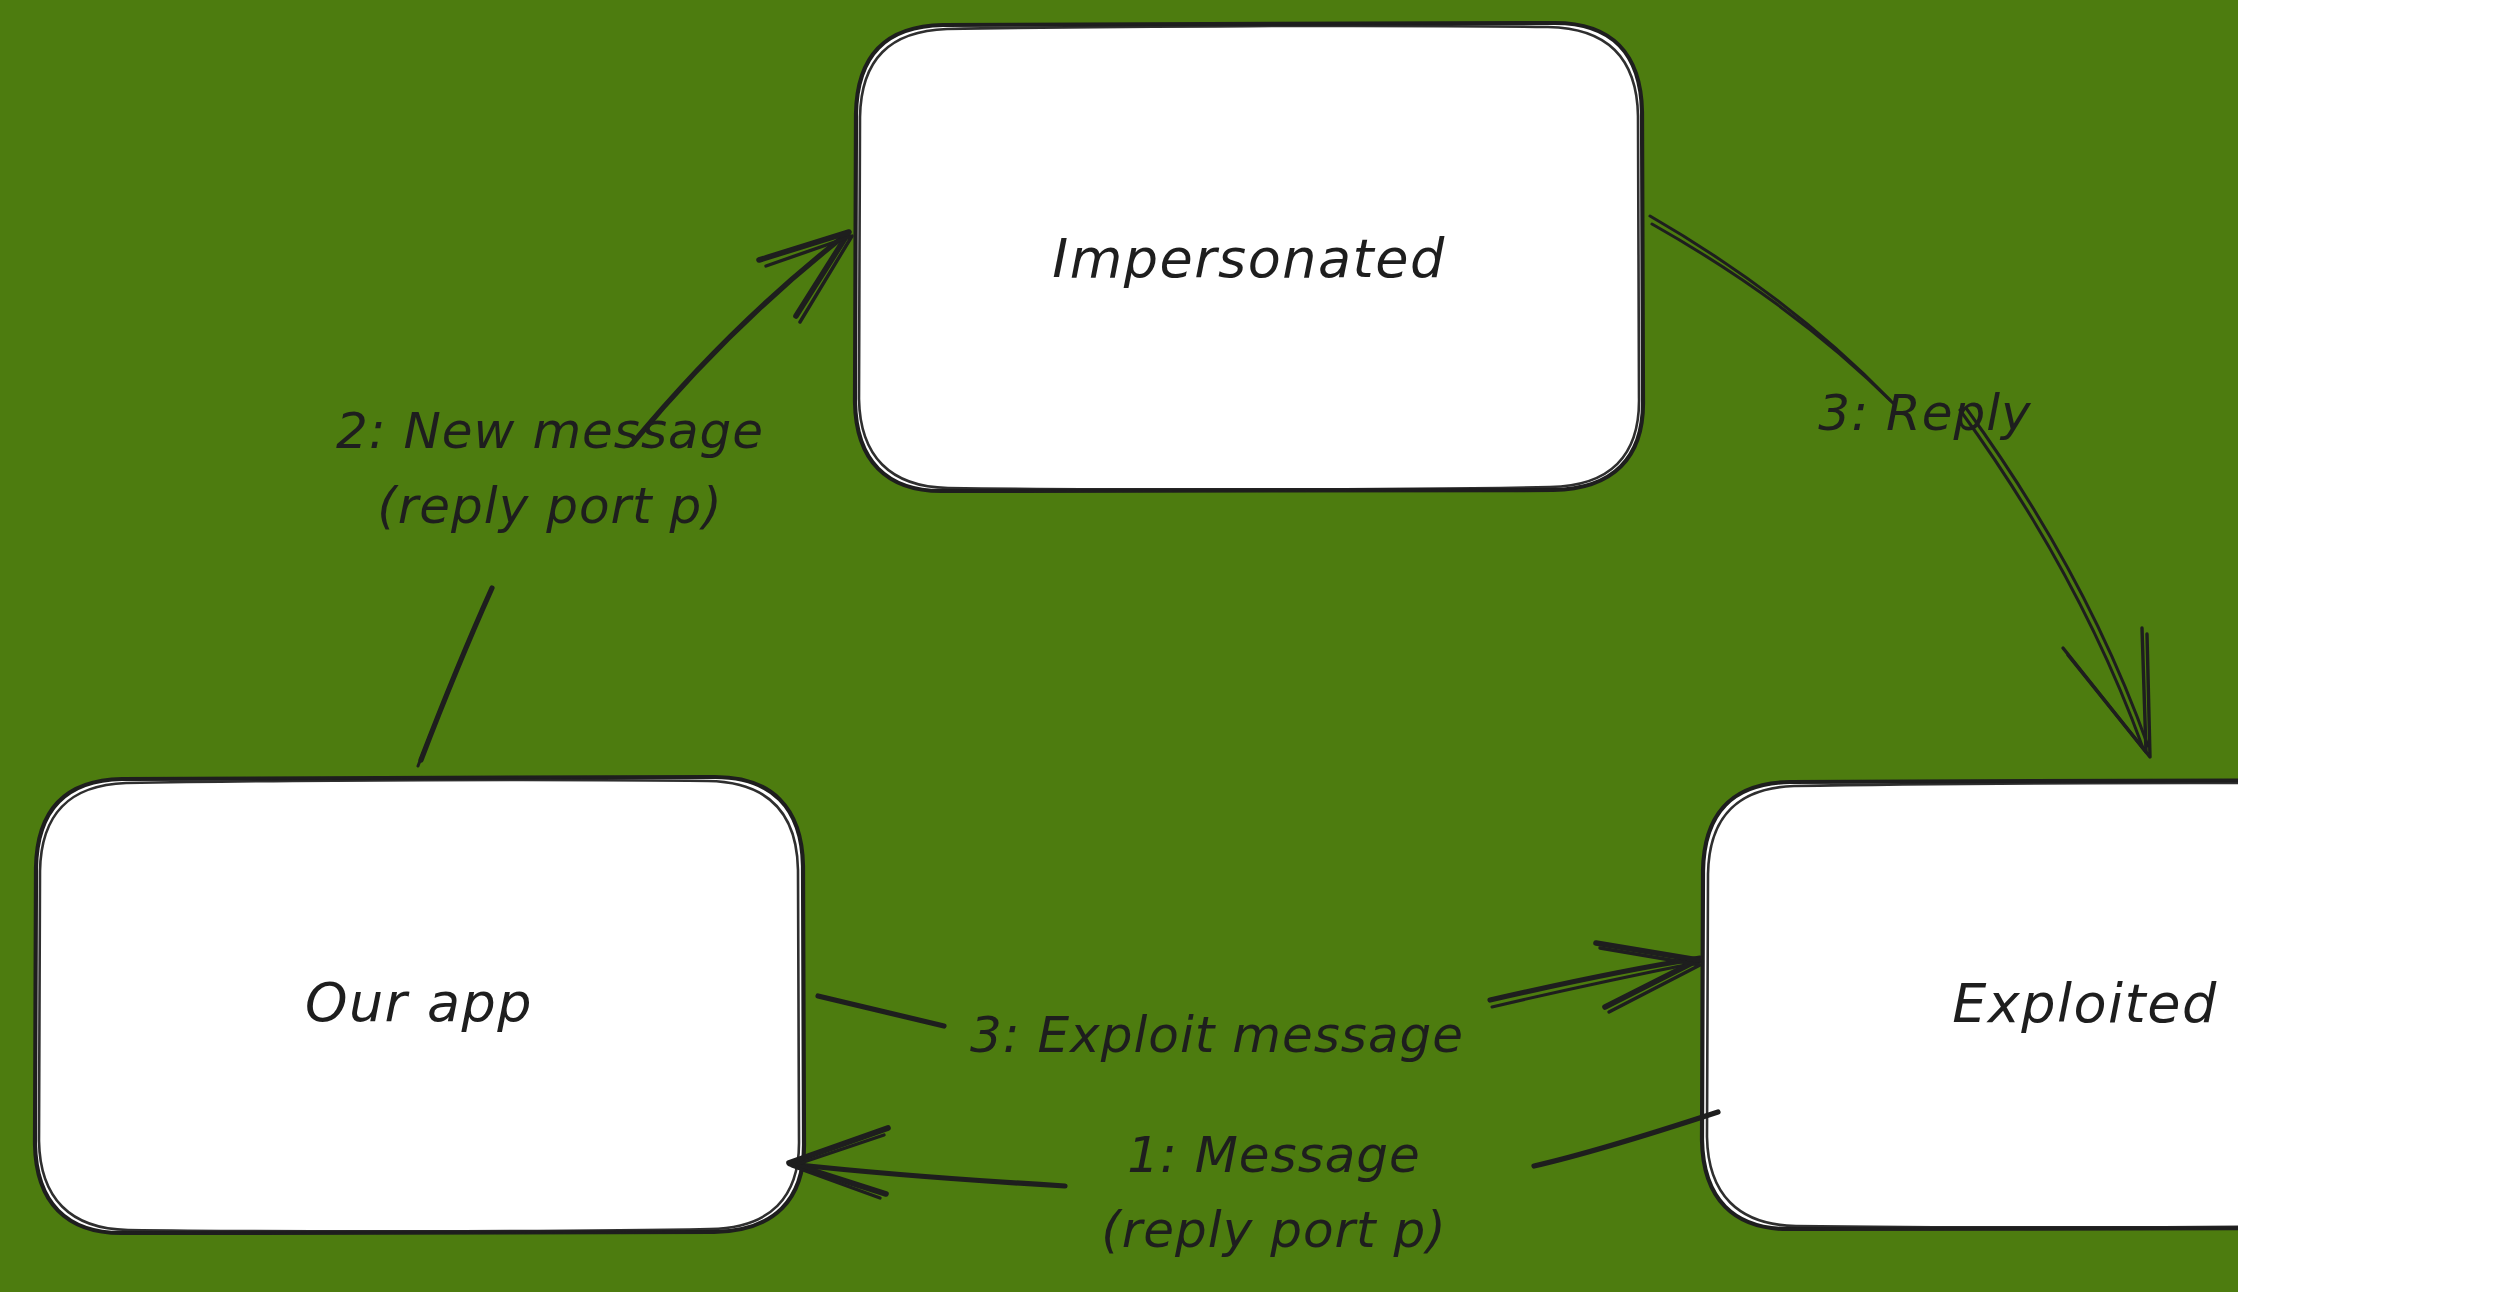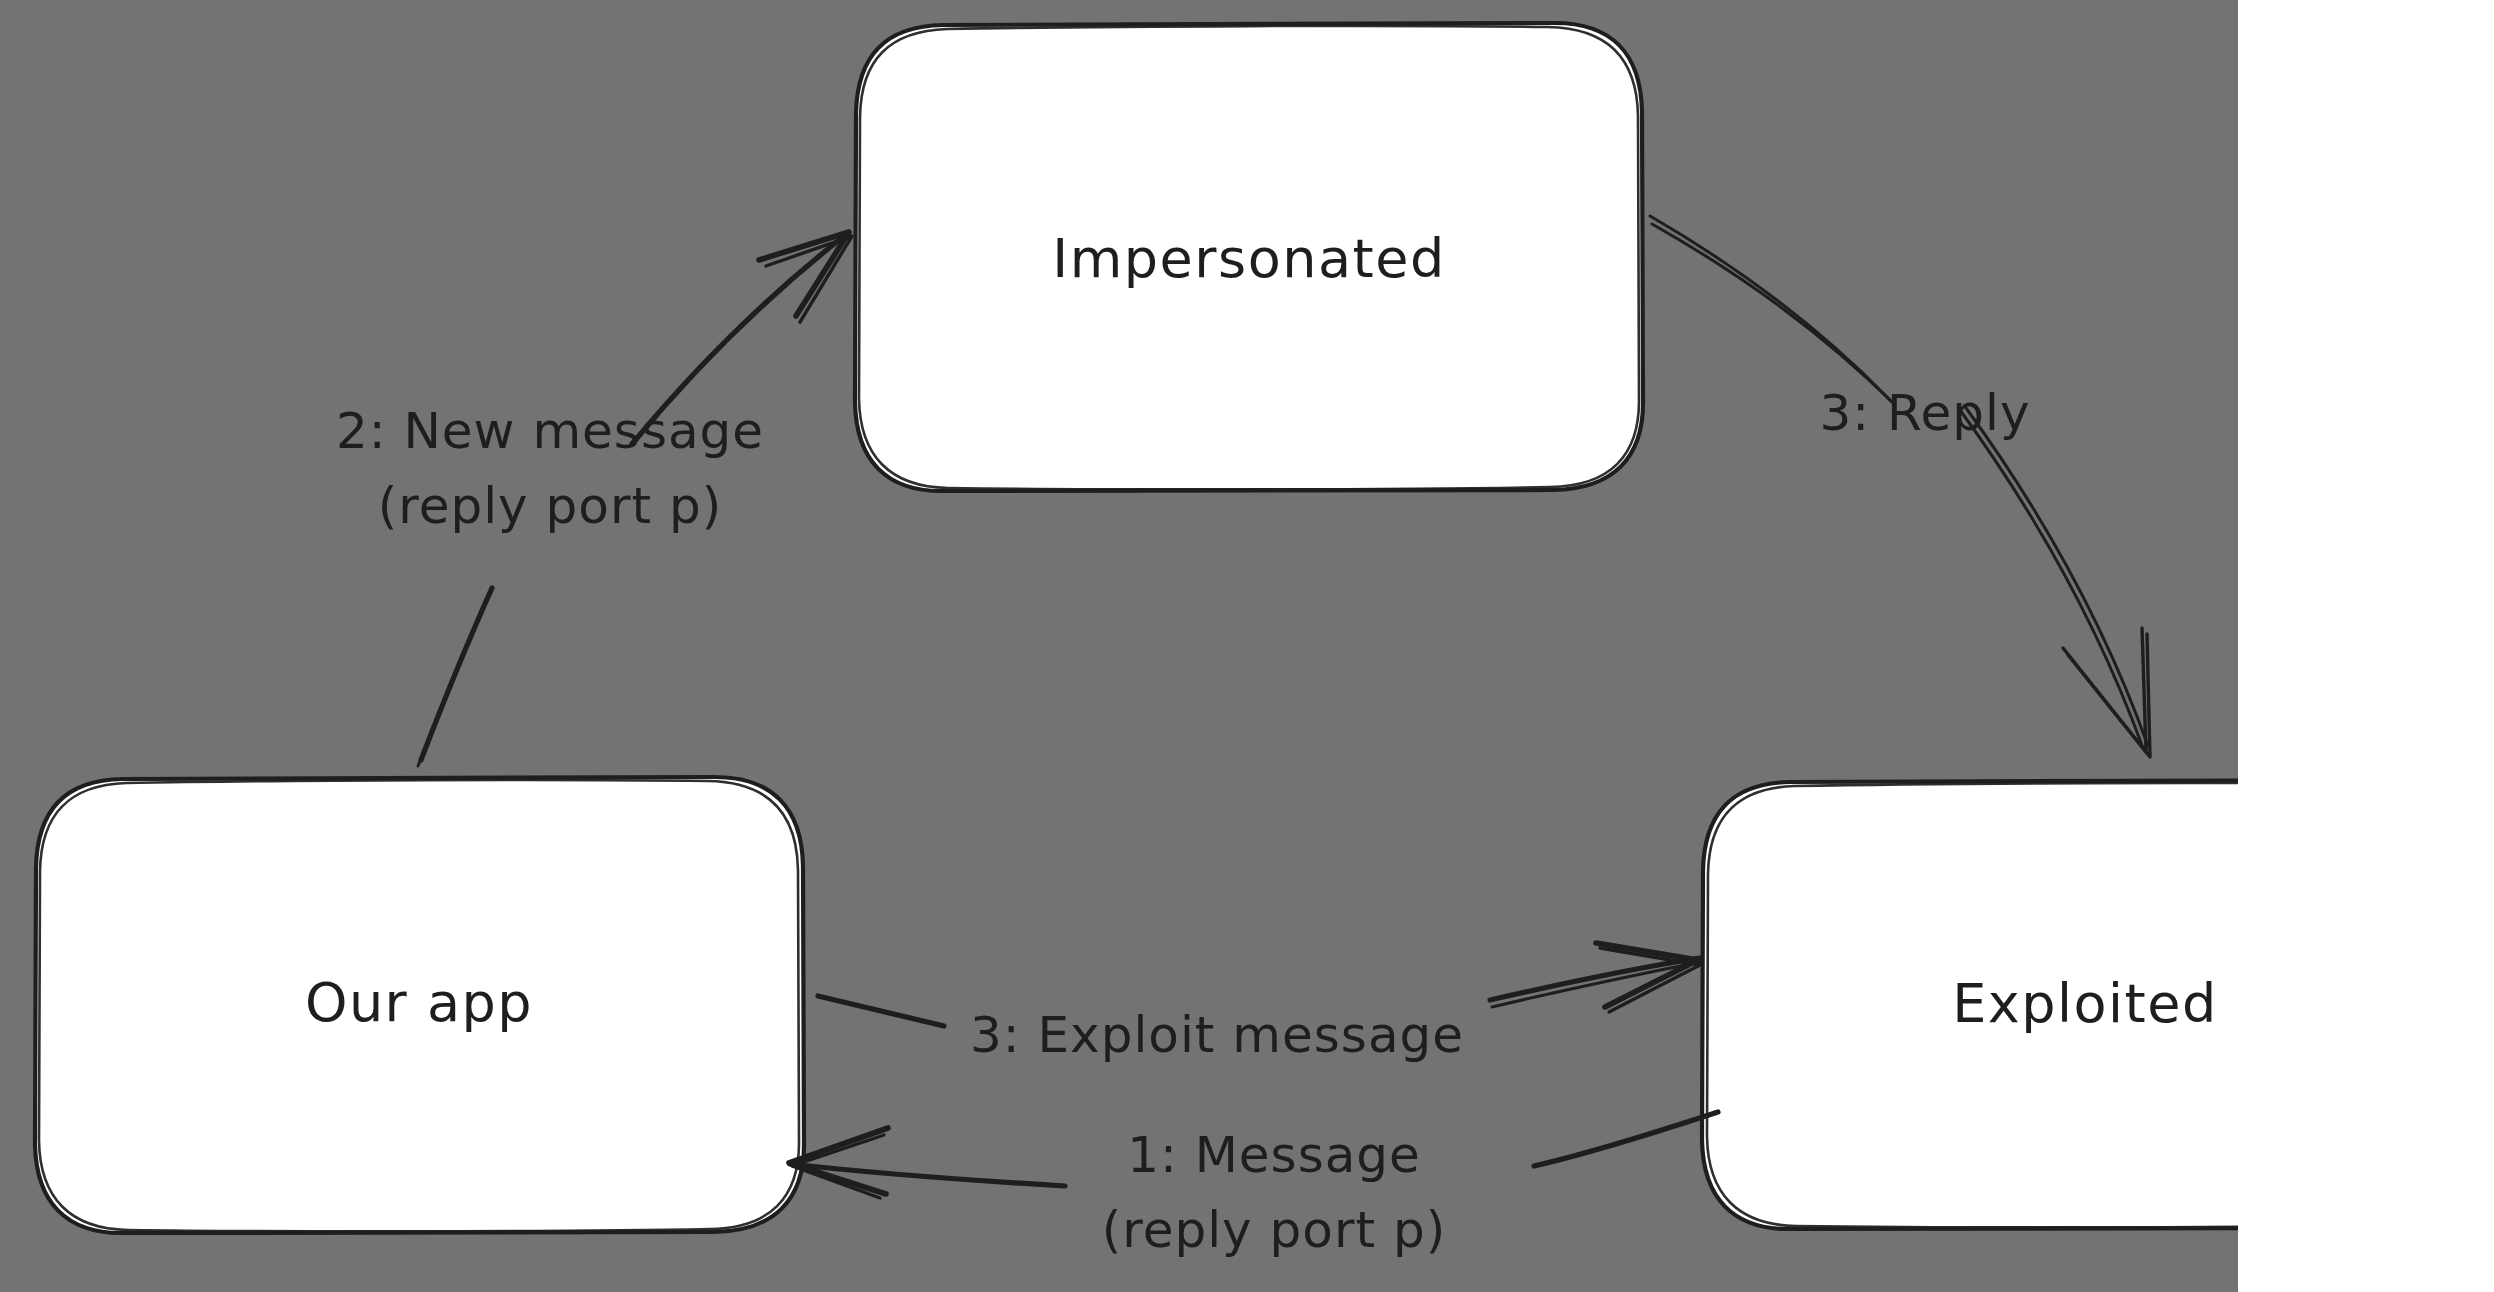--- a/index.html
+++ b/index.html
@@ -8,22 +8,23 @@
     padding: 0;
     background: #ffffff;
   }
   body {
     font-family: "DejaVu Sans", sans-serif;
   }
   #canvas-wrap {
     position: relative;
     width: 2238px;
     height: 1292px;
-    background: #737373;
+    background: #4d7c0f;
     overflow: hidden;
+    font-style: italic;
   }
   #diagram-svg {
     position: absolute;
     inset: 0;
     width: 2494px;
     height: 1292px;
     display: block;
   }
   .node-shape {
     fill: #ffffff;

